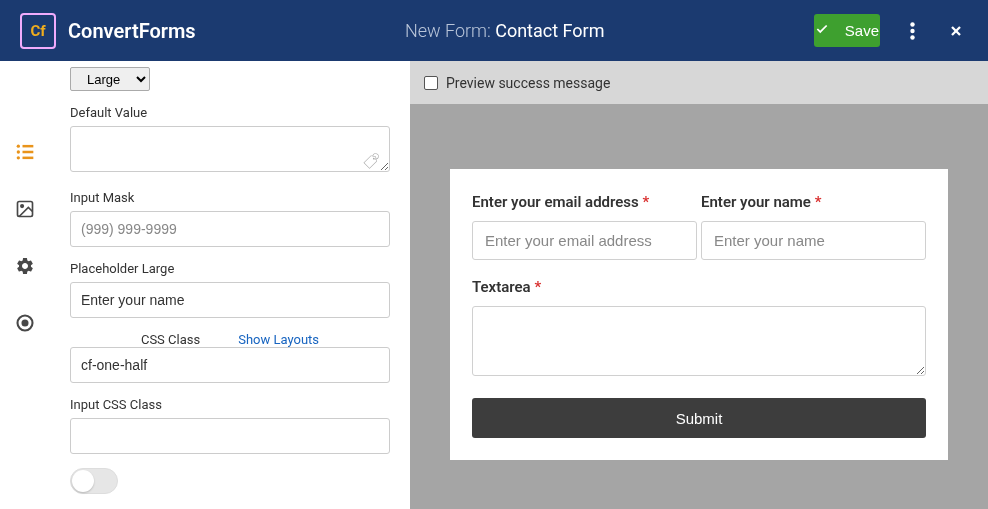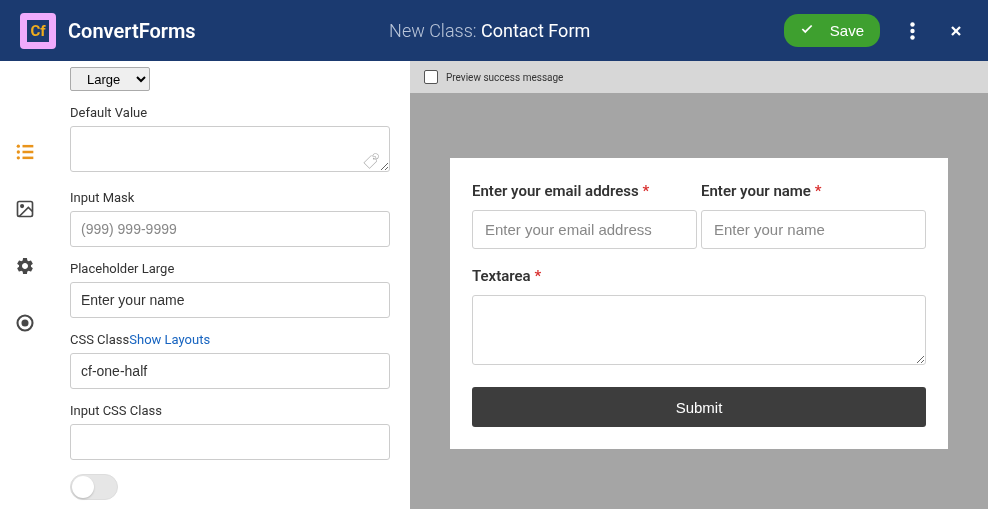--- a/index.html
+++ b/index.html
@@ -23,21 +23,21 @@
       color: #fff;
     }
     .logo-area {
       display: flex;
       align-items: center;
       gap: 12px;
     }
     .logo-box {
       width: 36px;
       height: 36px;
-      border: 7px solid #f0abfc;
+      border: 2px solid #f0abfc;
       border-radius: 4px;
       display: flex;
       align-items: center;
       justify-content: center;
       color: #f0ad1e;
       font-weight: bold;
       font-size: 15px;
     }
     .logo-text {
       font-size: 20px;
@@ -59,22 +59,22 @@
     }
     .header-actions {
       display: flex;
       align-items: center;
       gap: 20px;
     }
     .save-btn {
       background: #3ea02f;
       color: #fff;
       border: none;
-      padding: 8px 16px;
-      border-radius: 14px;
+      padding: 8px 1px;
+      border-radius: 3px;
       font-size: 15px;
       cursor: pointer;
       display: flex;
       align-items: center;
       gap: 16px;
     }
     .icon-btn {
       width: 24px;
       height: 24px;
       display: flex;
@@ -118,23 +118,23 @@
       margin-bottom: 14px;
     }
     .field-label {
       font-size: 13px;
       color: #333;
       margin-bottom: 6px;
       display: block;
     }
     .field-label-row {
       display: flex;
-      justify-content: flex-start;
-      align-items: center;
-      margin-bottom: 6px;
+      justify-content: center;
+      align-items: center;
+      gap: 38px;
     }
     .show-layouts {
       color: #1764c0;
       font-size: 13px;
       cursor: pointer;
     }
     .text-input {
       width: 100%;
       padding: 15px 10px;
       border: 1px solid #ccc;
@@ -201,23 +201,23 @@
       background: #a5a5a5;
       display: flex;
       flex-direction: column;
     }
     .preview-toolbar {
       background: #d7d7d7;
       padding: 10px 14px;
       display: flex;
       align-items: center;
       gap: 8px;
-      font-size: 10px;
+      font-size: 14px;
       color: #333;
-      height: 32px;
+      height: 43px;
     }
     .checkbox {
       width: 14px;
       height: 14px;
       border: 1.5px solid #555;
       border-radius: 2px;
       background: #fff;
       cursor: pointer;
     }
     .preview-area {
@@ -284,21 +284,21 @@
   </style>
 </head>
 <body>
 
 <div class="header">
   <div class="logo-area">
     <div class="logo-box">Cf</div>
     <div class="logo-text">ConvertForms</div>
   </div>
   <div class="title-area">
-    <span class="title-prefix">New Class: </span><span class="title-name">Contact Form</span>
+    <span class="title-prefix">New Form: </span><span class="title-name">Contact Form</span>
   </div>
   <div class="header-actions">
     <button class="save-btn">
       <span>
         <svg width="14" height="14" viewBox="0 0 24 24" fill="none" stroke="currentColor" stroke-width="3">
             <polyline points="20 6 9 17 4 12"></polyline>
           </svg>
       </span>
       <span>Save</span>
     </button>

